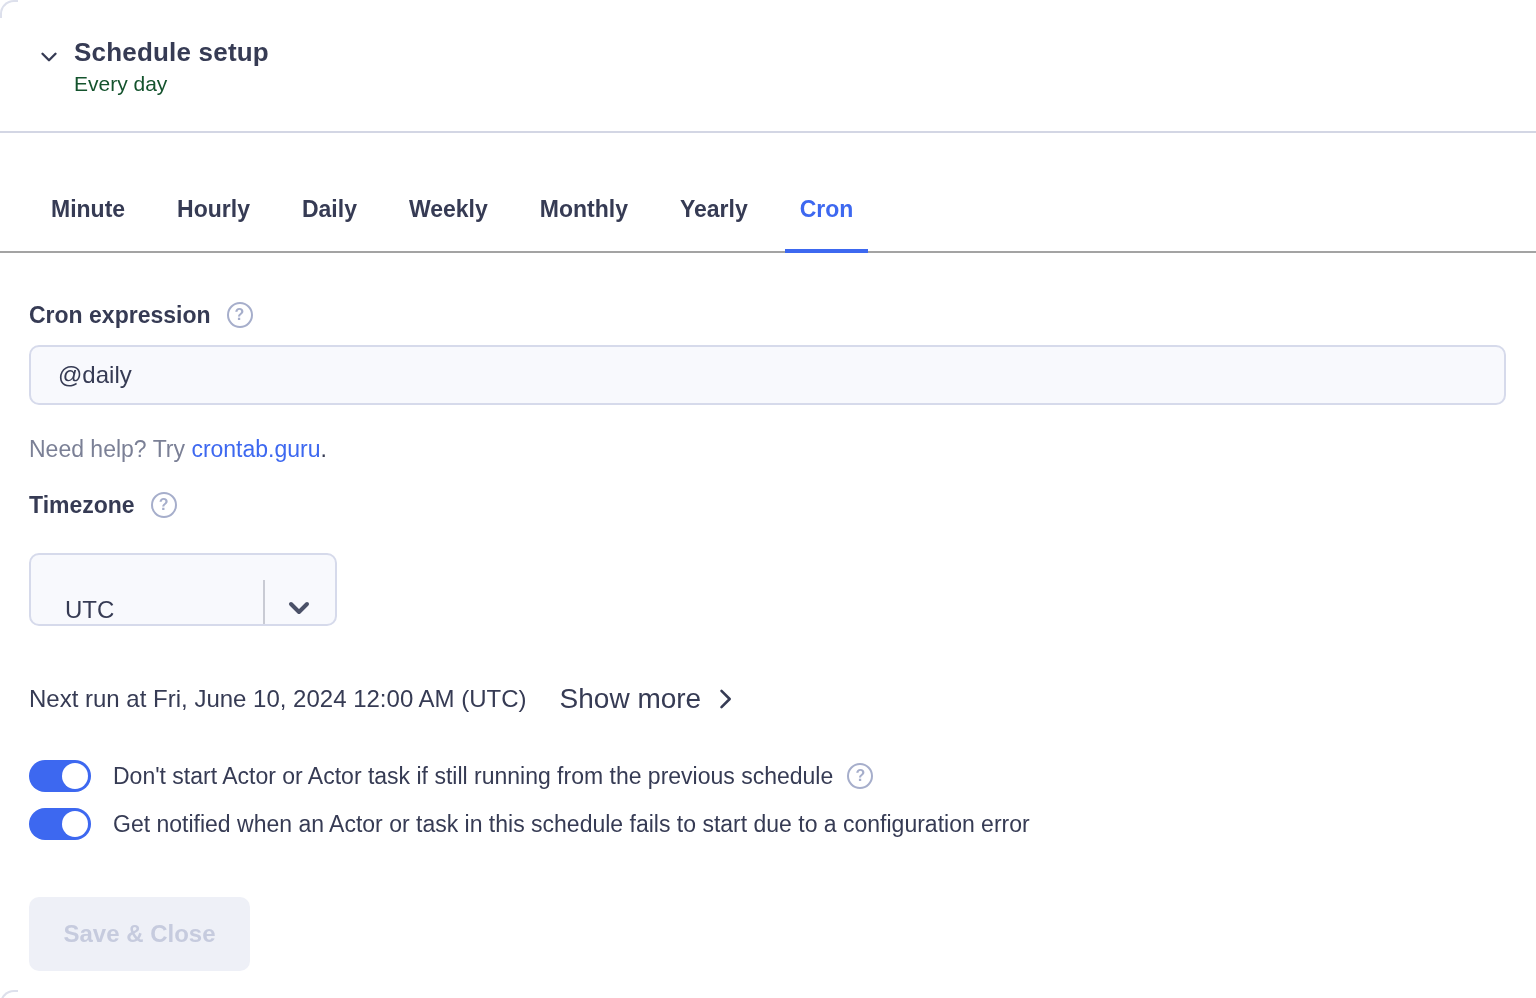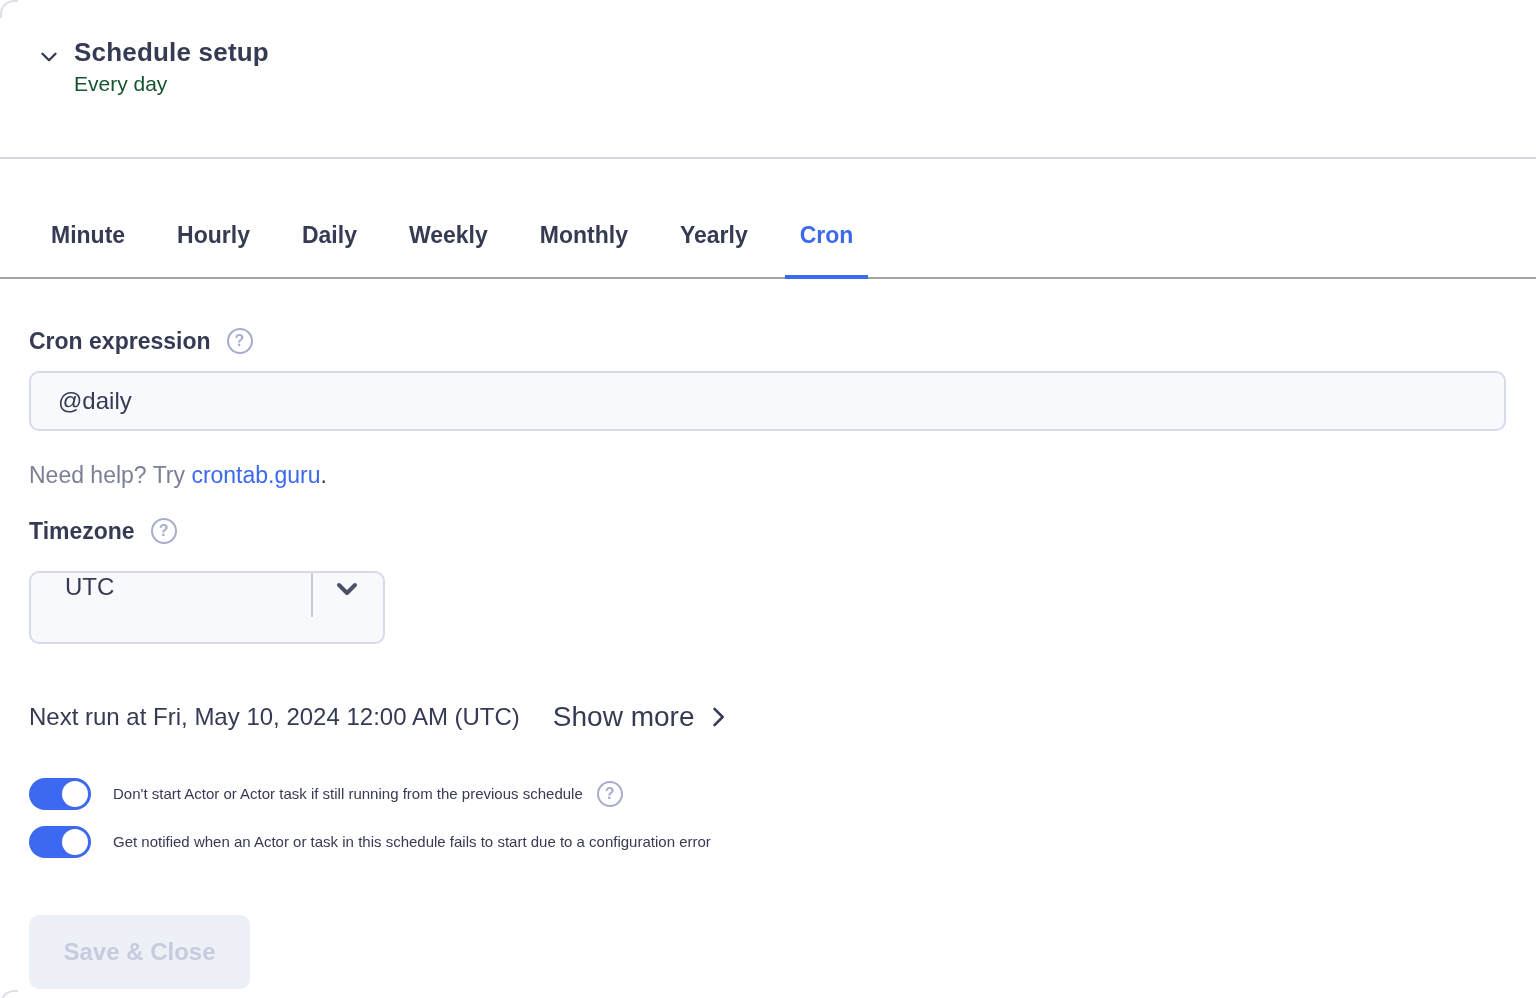--- a/index.html
+++ b/index.html
@@ -8,21 +8,21 @@
 
   
   .corner-tl { position:absolute; top:0; left:0; width:18px; height:18px;
                border-top:2px solid #dde0ec; border-left:2px solid #dde0ec;
                border-top-left-radius:14px; }
   .corner-next { position:absolute; bottom:-10px; left:0; width:18px; height:18px;
                border-top:2px solid #dde0ec; border-left:2px solid #dde0ec;
                border-top-left-radius:14px; }
 
   
-  .header { height:159px; border-bottom:2px solid #d3d6e4; padding:36px 0 0 36px;
+  .header { height:133px; border-bottom:2px solid #d3d6e4; padding:36px 0 0 36px;
             display:flex; align-items:flex-start; }
   .header .chev { margin-top:8px; cursor:pointer; flex:0 0 auto; }
   .header-texts { margin-left:12px; }
   .page-title { font-size:26px; font-weight:700; line-height:32px; letter-spacing:0.2px; }
   .page-subtitle { font-size:21px; line-height:28px; color:#14532d; margin-top:2px; }
 
   
   .tabs { display:flex; gap:22px; padding-left:36px; margin-top:62px;
           border-bottom:2px solid #a3a3a3; }
   .tab { font-size:23px; font-weight:600; color:#363b54; padding:0 15px 28px;
@@ -42,42 +42,42 @@
   .row-cron-label { margin-top:48px; }
   .cron-input { margin-top:16px; width:100%; height:60px; border:2px solid #d6daeb;
                 border-radius:10px; background:#f8f9fd; font-size:24px; color:#363b54;
                 padding:0 27px; outline:none; font-family:"Liberation Sans", sans-serif; }
 
   .help-line { margin-top:30px; font-size:23px; line-height:28px; color:#7b8096; }
   .help-line a { color:#3d68f0; text-decoration:none; cursor:pointer; }
   .help-line .period { color:#363b54; }
 
   .row-tz-label { margin-top:28px; }
-  .tz-select { margin-top:26px; width:356px; height:73px; border:2px solid #d6daeb;
-               border-radius:10px; background:#f8f9fd; display:flex; align-items:flex-start;
+  .tz-select { margin-top:34px; width:308px; height:73px; border:2px solid #d6daeb;
+               border-radius:10px; background:#f8f9fd; display:flex; align-items:flex-end;
                cursor:pointer; position:relative; }
   .tz-value { font-size:24px; padding-left:34px; flex:1; }
   .tz-divider { width:2px; height:44px; background:#c9cbd4; margin-right:18px; }
   .tz-chev { margin-right:20px; display:flex; align-items:center; }
 
   .next-run-row { margin-top:58px; display:flex; align-items:center; font-size:24px;
                   line-height:30px; }
   .show-more { margin-left:33px; display:flex; align-items:center; cursor:pointer;
                font-size:28px; color:#363b54; }
   .show-more svg { margin-left:10px; }
 
   .toggles { margin-top:46px; display:flex; flex-direction:column; gap:16px; }
   .toggle-row { display:flex; align-items:center; }
   .toggle { width:62px; height:32px; border-radius:16px; background:#c9cdde;
             position:relative; cursor:pointer; flex:0 0 auto; }
   .toggle .knob { position:absolute; top:3px; left:3px; width:26px; height:26px;
                   border-radius:50%; background:#ffffff; transition:left .15s; }
   .toggle.on { background:#3d68f0; }
   .toggle.on .knob { left:33px; }
-  .toggle-label { margin-left:22px; font-size:15px; line-height:30px; }
+  .toggle-label { margin-left:22px; font-size:23px; line-height:30px; }
   .toggle-row .help-icon { margin-left:14px; }
 
   .save-btn { margin-top:57px; width:221px; height:74px; border:none; border-radius:10px;
               background:#eef0f7; color:#c6cbde; font-size:24px; font-weight:700;
               font-family:"Liberation Sans", sans-serif; cursor:default; }
 </style>
 </head>
 <body>
 
 <div class="corner-tl"></div>
@@ -126,21 +126,21 @@
     <span class="tz-value">UTC</span>
     <span class="tz-divider"></span>
     <span class="tz-chev">
       <svg width="32" height="32" viewBox="0 0 24 24" fill="none" stroke="#4b5168" stroke-width="3" stroke-linecap="round" stroke-linejoin="round">
           <polyline points="6 9 12 15 18 9"></polyline>
         </svg>
     </span>
   </div>
 
   <div class="next-run-row">
-    <span>Next run at Fri, May 10, 2024 12:00 AM (UTC)</span>
+    <span>Next run at Fri, June 10, 2024 12:00 AM (UTC)</span>
     <span class="show-more">
       <span>Show more</span>
       <svg width="28" height="28" viewBox="0 0 24 24" fill="none" stroke="#363b54" stroke-width="2.2" stroke-linecap="round" stroke-linejoin="round">
           <polyline points="9 5 16 12 9 19"></polyline>
         </svg>
     </span>
   </div>
 
   <div class="toggles">
     <div class="toggle-row">

